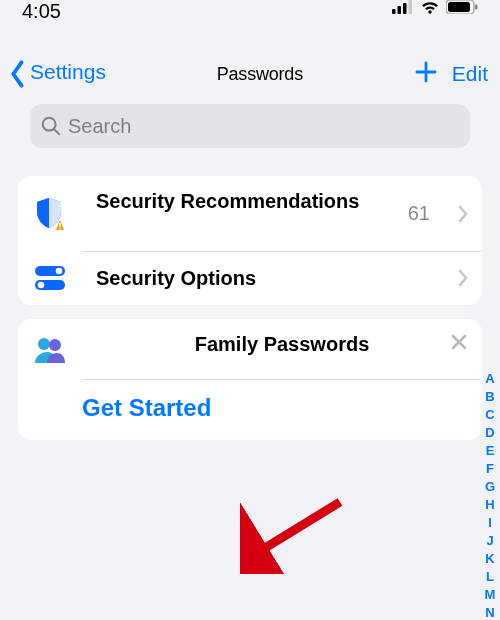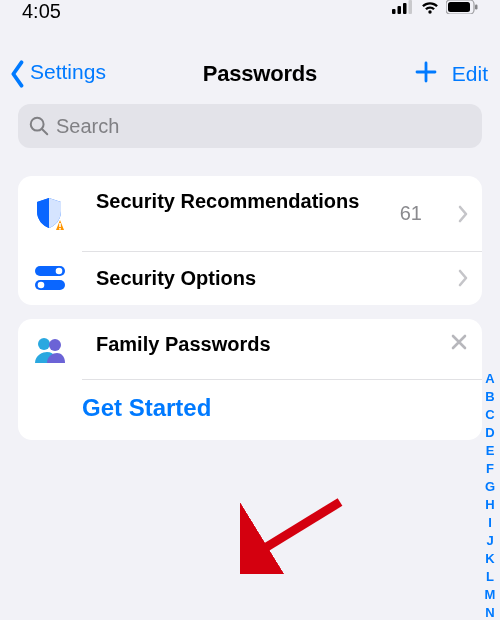--- a/index.html
+++ b/index.html
@@ -29,26 +29,26 @@
   
   .nav-bar {
     height: 48px;
     display: flex;
     align-items: center;
     justify-content: space-between;
     padding: 0 12px 0 8px;
   }
   .nav-left { display: flex; align-items: flex-start; gap: 2px; color: #007aff; font-size: 21px; }
   .nav-left svg { width: 20px; height: 28px; }
-  .nav-title { font-size: 22px; font-weight: 700; letter-spacing: -0.2px; }
+  .nav-title { font-size: 18px; font-weight: 400; letter-spacing: -0.2px; }
   .nav-right { display: flex; align-items: center; gap: 14px; color: #007aff; font-size: 21px; }
   .nav-right svg { width: 24px; height: 24px; }
 
   
-  .search-wrap { padding: 6px 18px 14px; }
+  .search-wrap { padding: 6px 30px 14px; }
   .search {
     background: #e3e3e9;
     border-radius: 12px;
     height: 44px;
     display: flex;
     align-items: center;
     padding: 0 10px;
     color: #808084;
     font-size: 20px;
   }
@@ -81,26 +81,26 @@
   .row-sub {
     font-size: 16px; color: #666; margin-top: 4px;
     height: 20px;
     background-image: radial-gradient(#444 0.6px, transparent 0.6px), radial-gradient(#444 0.6px, transparent 0.6px);
     background-size: 4px 4px, 4px 4px;
     background-position: 0 0, 2px 2px;
     width: 100%;
     opacity: .55;
     border-radius: 2px;
   }
-  .row-count { font-size: 20px; color: #8a8a8e; margin-right: 8px; }
+  .row-count { font-size: 20px; color: #8a8a8e; margin-right: 0; }
   .chev { color: #c5c5c9; }
 
   
   .family-body { flex: 1; }
-  .family-title { font-size: 20px; font-weight: 700; }
+  .family-title { font-size: 20px; font-weight: 700; text-align: center; }
   .family-desc { font-size: 17px; color: #86868a; margin-top: 4px; line-height: 1.3; padding-right: 30px;}
   .close-x { color: #b7b7bc; position:absolute; top:14px; right:14px; }
   .divider {
     height: 1px; background: #e1e1e4; margin-left: 64px;
   }
   .get-started {
     padding: 14px 14px 18px 64px;
     color: #007aff;
     font-size: 24px;
     font-weight: 600;

